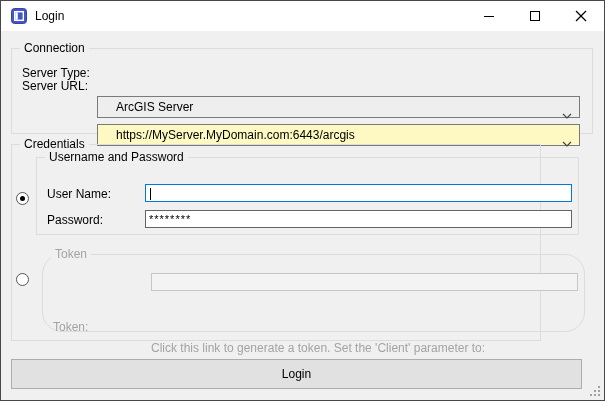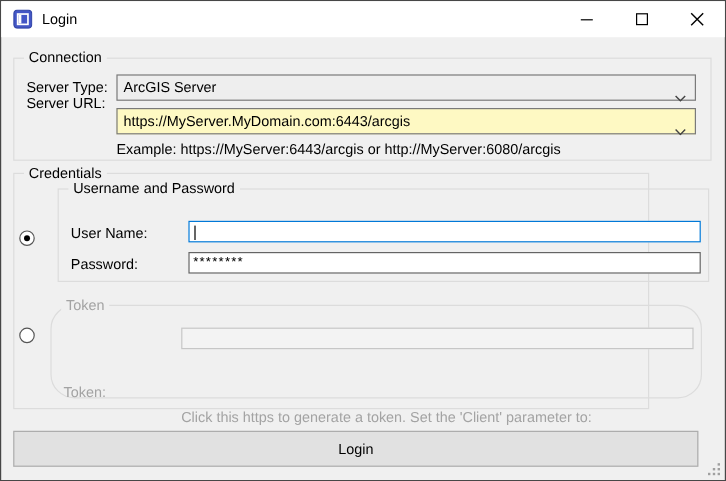--- a/index.html
+++ b/index.html
@@ -18,28 +18,28 @@
   .glyph-min { display:block; width:10px; height:1px; background:#000; }
   .glyph-max { display:block; width:10px; height:10px; border:1px solid #000; }
 
   
   .groupbox { position:absolute; border:1px solid #dcdcdc; }
   .gb-label { position:absolute; top:-8px; left:8px; background:#f0f0f0; padding:0 4px; white-space:nowrap; }
   .gb-label.disabled { color:#a3a3a3; }
 
   .grp-connection { left:10px; top:47px; width:582px; height:86px; }
   .grp-credentials { left:10px; top:143px; width:530px; height:197px; }
-  .grp-userpass { left:36px; top:12px; width:543px; height:78px; }
+  .grp-userpass { left:24px; top:12px; width:543px; height:78px; }
   .grp-token { left:30px; top:109px; width:543px; height:78px;border-radius:20px; }
 
   .lbl { position:absolute; white-space:nowrap; }
   .lbl.disabled { color:#a3a3a3;margin-top:43px; }
 
   
-  .combo { position:absolute; height:22px; border:1px solid #7a7a7a; line-height:20px; padding-left:5px; }
+  .combo { position:absolute; height:22px; border:1px solid #7a7a7a; line-height:20px; padding-left:18px;margin-top:34px; }
   .combo-grey { background:#eeeeee; }
   .combo-white { background:#fef9c3; }
   .chev { position:absolute; right:7px; top:8px; }
 
   .textbox { position:absolute; height:18px; background:#ffffff; border:1px solid #646464; line-height:16px; padding-left:3px; white-space:nowrap; overflow:hidden; }
   .textbox.focused { border-color:#0078d7; }
   .textbox.disabled { background:#f3f3f3; border-color:#c6c6c6; color:#a3a3a3; }
   .caret { display:inline-block; width:1px; height:12px; background:#000; vertical-align:middle; margin-left:1px; }
   .pw { letter-spacing:1px; font-size:11px; }
 
@@ -99,21 +99,20 @@
     <span class="lbl" style="left:10px; top:30px;">Server URL:</span>
     <div class="combo combo-white" style="left:85px; top:41px; width:483px;">
       <span>https://MyServer.MyDomain.com:6443/arcgis</span>
       <span class="chev">
         <svg width="10" height="6" viewBox="0 0 10 6">
             <path d="M1 1 L5 5 L9 1" stroke="#444" stroke-width="1.2" fill="none"></path>
           </svg>
       </span>
     </div>
 
-    <span class="lbl" style="left:85px; top:68px;">Example: https://MyServer:6443/arcgis or http://MyServer:6080/arcgis</span>
   </div>
 
   <div class="groupbox grp-credentials">
     <span class="gb-label">Credentials</span>
 
     <span class="radio checked" style="left:4px; top:47px;"></span>
 
     <div class="groupbox grp-userpass">
       <span class="gb-label">Username and Password</span>
 
@@ -131,21 +130,21 @@
     <span class="radio" style="left:4px; top:128px;"></span>
 
     <div class="groupbox grp-token">
       <span class="gb-label disabled">Token</span>
 
       <span class="lbl disabled" style="left:10px; top:22px;">Token:</span>
       <div class="textbox disabled" style="left:108px; top:18px; width:427px;">
         <span></span>
       </div>
 
-      <span class="lbl disabled" style="left:108px; top:43px;">Click this https to generate a token. Set the 'Client' parameter to:</span>
+      <span class="lbl disabled" style="left:108px; top:43px;">Click this link to generate a token. Set the 'Client' parameter to:</span>
       <span class="lbl disabled" style="left:108px; top:63px;">MyDomain IP</span>
     </div>
   </div>
 
   <div class="login-btn">
     <span>Login</span>
   </div>
 
   <div class="grip"></div>
 </div>

